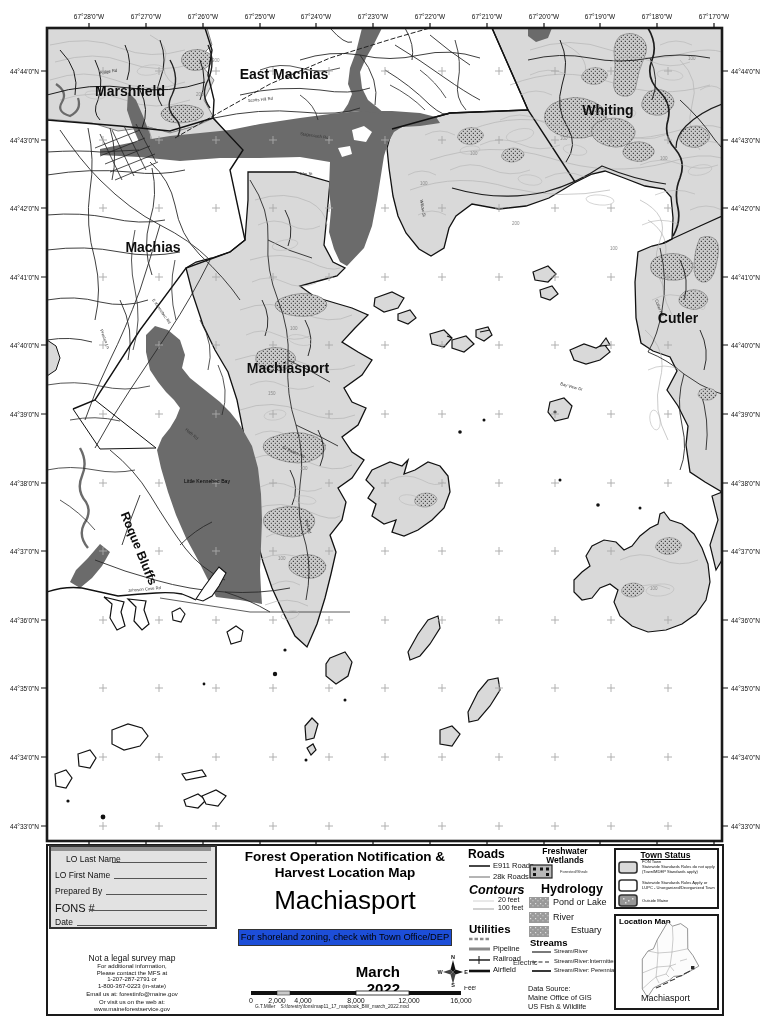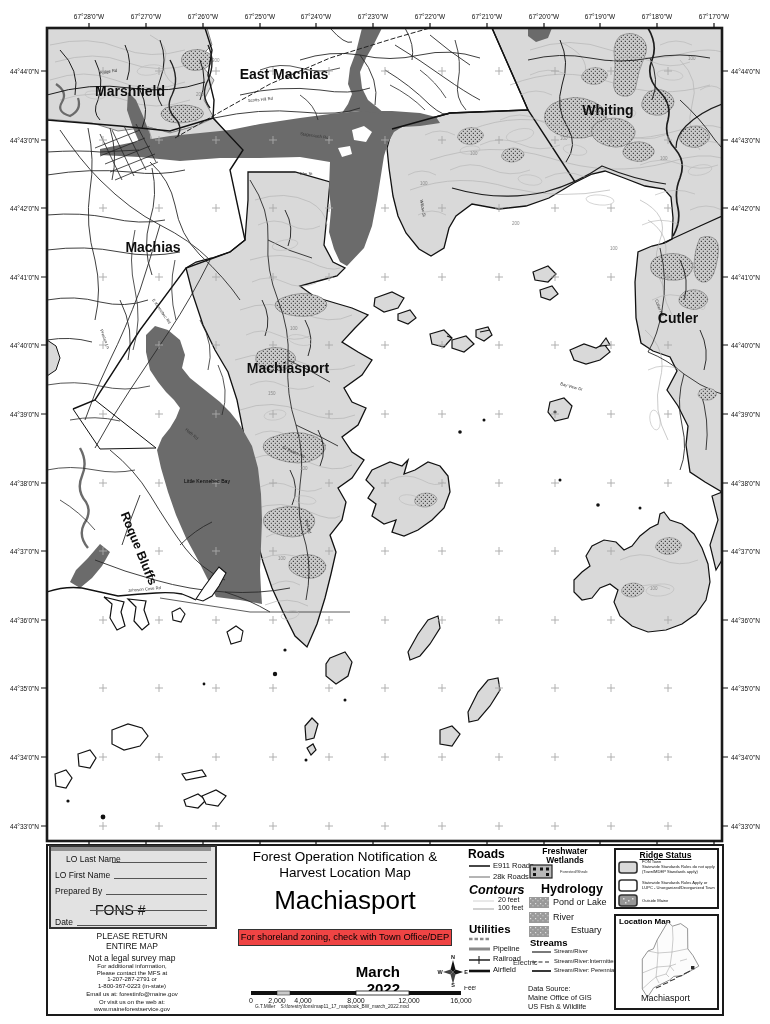--- a/index.html
+++ b/index.html
@@ -512,41 +512,40 @@
 
 <div class="abs" style="left:55px;top:854px;font-size:8.5px;color:#111;white-space:nowrap;margin-left:11px;">LO Last Name</div>
 <div class="abs" style="left:112px;top:862px;width:95px;border-bottom:1px solid #555;"></div>
 
 <div class="abs" style="left:55px;top:870px;font-size:8.5px;color:#111;white-space:nowrap;">LO First Name</div>
 <div class="abs" style="left:114px;top:878px;width:93px;border-bottom:1px solid #555;"></div>
 
 <div class="abs" style="left:55px;top:886px;font-size:8.5px;color:#111;white-space:nowrap;">Prepared By</div>
 <div class="abs" style="left:106px;top:894px;width:101px;border-bottom:1px solid #555;"></div>
 
-<div class="abs" style="left:55px;top:902px;font-size:14px;color:#111;white-space:nowrap;margin-left:40px;">FONS #</div>
+<div class="abs" style="left:55px;top:902px;font-size:11px;color:#111;white-space:nowrap;">FONS #</div>
 <div class="abs" style="left:90px;top:910px;width:117px;border-bottom:1px solid #555;"></div>
 
 <div class="abs" style="left:55px;top:917px;font-size:8.5px;color:#111;white-space:nowrap;">Date</div>
 <div class="abs" style="left:77px;top:925px;width:130px;border-bottom:1px solid #555;"></div>
 
-<div class="abs" style="left:49px;top:932px;width:166px;text-align:center;font-size:8.5px;color:#111;line-height:9.5px;">PLEASE RETURN<br>ENTIRE MAP</div>
 
 <div class="abs" style="left:49px;top:953px;width:166px;text-align:center;font-size:8.5px;color:#111;">Not a legal survey map</div>
 
 <div class="abs" style="left:49px;top:963px;width:166px;text-align:center;font-size:6px;color:#111;line-height:6.6px;">For additional information,<br>Please contact the MFS at<br>1-207-287-2791 or<br>1-800-367-0223 (in-state)</div>
 
 <div class="abs" style="left:49px;top:991px;width:166px;text-align:center;font-size:6px;color:#111;">Email us at: forestinfo@maine.gov</div>
 
 <div class="abs" style="left:49px;top:999px;width:166px;text-align:center;font-size:6px;color:#111;line-height:6.6px;">Or visit us on the web at:<br>www.maineforestservice.gov</div>
 
-<div class="abs" style="left:225px;top:849px;width:240px;text-align:center;font-size:13.5px;font-weight:normal;color:#000;line-height:16px;white-space:nowrap;">Forest Operation Notification &amp;<br>Harvest Location Map</div>
+<div class="abs" style="left:225px;top:849px;width:240px;text-align:center;font-size:13.5px;font-weight:bold;color:#000;line-height:16px;white-space:nowrap;">Forest Operation Notification &amp;<br>Harvest Location Map</div>
 
 <div class="abs" style="left:225px;top:885px;width:240px;text-align:center;font-size:26px;color:#000;">Machiasport</div>
 
-<div class="abs" style="left:238px;top:929px;width:212px;height:15px;background:#ef4444;border:1px solid #333;text-align:center;font-size:9.3px;color:#000;line-height:15px;white-space:nowrap;">For shoreland zoning, check with Town Office/DEP</div>
+<div class="abs" style="left:238px;top:929px;width:212px;height:15px;background:#1d4ed8;border:1px solid #333;text-align:center;font-size:9.3px;color:#000;line-height:15px;white-space:nowrap;">For shoreland zoning, check with Town Office/DEP</div>
 
 
 <div class="abs" style="left:330px;top:963px;width:70px;text-align:right;font-size:15px;color:#000;font-weight:bold;">March 2022</div>
 
 <svg class="abs" style="left:437px;top:952px" width="32" height="36" viewBox="0 0 32 36">
 <text x="16" y="7" font-size="5.5" text-anchor="middle" fill="#111" font-weight="bold">N</text>
 <text x="16" y="35" font-size="5.5" text-anchor="middle" fill="#111" font-weight="bold">S</text>
 <text x="3" y="21.5" font-size="5.5" text-anchor="middle" fill="#111" font-weight="bold">W</text>
 <text x="29" y="21.5" font-size="5.5" text-anchor="middle" fill="#111" font-weight="bold">E</text>
 <path d="M16,8 L18.5,17.5 L16,20 L13.5,17.5 Z" fill="#111"></path>
@@ -673,21 +672,21 @@
         <pattern id="stip2g" width="5" height="5" patternUnits="userSpaceOnUse">
           <rect width="5" height="5" fill="#9a9a9a"></rect>
           <rect x="1" y="1" width="1.2" height="1.2" fill="#e0e0e0"></rect>
           <rect x="3.4" y="3.2" width="1.1" height="1.1" fill="#cfcfcf"></rect>
         </pattern>
       </defs>
     </svg>
 
 <div class="abs" style="left:614px;top:848px;width:101px;height:57px;border:2px solid #1a1a1a;background:#fff;"></div>
 
-<div class="abs" style="left:614px;top:850px;width:103px;text-align:center;font-size:8.5px;font-weight:bold;text-decoration:underline;color:#000;">Ridge Status</div>
+<div class="abs" style="left:614px;top:850px;width:103px;text-align:center;font-size:8.5px;font-weight:bold;text-decoration:underline;color:#000;">Town Status</div>
 
 <svg class="abs" style="left:618px;top:861px" width="20" height="13">
       <rect x="1" y="1" width="18" height="11" rx="2.5" fill="#d9d9d9" stroke="#333" stroke-width="1.6"></rect>
     </svg>
 
 <div class="abs" style="left:642px;top:860px;width:76px;font-size:4.1px;color:#111;line-height:4.8px;">FON Town<br>Statewide Standards Rules do not apply<br>(Town/MDEP Standards apply)</div>
 
 <svg class="abs" style="left:618px;top:879px" width="20" height="13">
       <rect x="1" y="1" width="18" height="11" rx="2.5" fill="#fff" stroke="#333" stroke-width="1.6"></rect>
     </svg>

